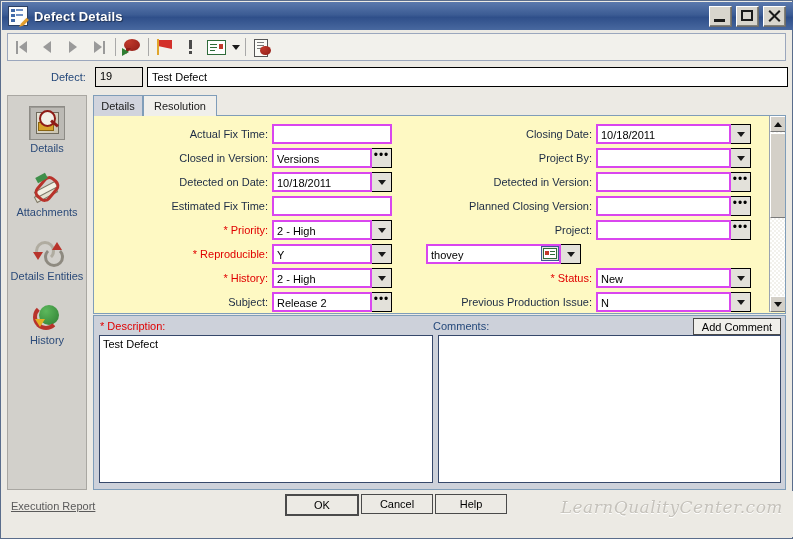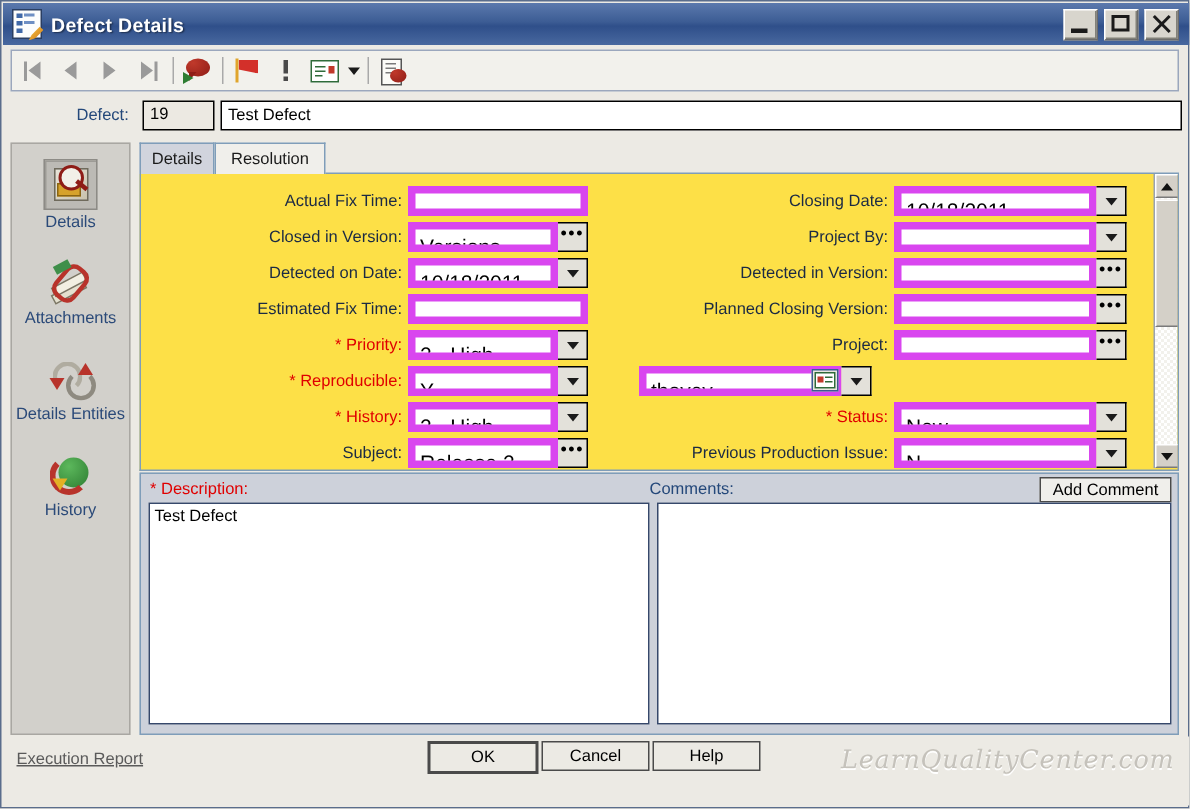--- a/index.html
+++ b/index.html
@@ -179,42 +179,42 @@
   .i-history .globe{position:absolute;left:9px;top:5px;width:20px;height:20px;border-radius:50%;background:radial-gradient(circle at 35% 30%,#5cb85c,#2e7d32);}
   .i-history .ar{
     position:absolute;left:3px;top:4px;width:18px;height:18px;border:4px solid #b8332b;border-radius:50%;
     border-right-color:transparent;border-top-color:transparent;
   }
   .i-history .yp{position:absolute;left:5px;top:19px;width:0;height:0;border-left:5px solid transparent;border-right:5px solid transparent;border-top:8px solid #e3b024;}
 
   
   .formpanel{
     position:absolute;left:92px;top:115px;width:693px;height:198px;
-    background:#fde047;border:1px solid #7f9db9;border-top:none;box-sizing:border-box;
+    background:#fef9c3;border:1px solid #7f9db9;border-top:none;box-sizing:border-box;
     overflow:hidden;
     padding-left:10px;
   }
   .fgrid{position:absolute;left:0;top:6px;width:660px;}
   .col{position:absolute;top:0;}
   .colL{left:0;width:332px;}
   .colR{left:332px;width:328px;}
   .frow{height:24px;display:flex;align-items:center;margin-bottom:0;}
   .flabel{
     flex:0 0 auto;text-align:right;font-size:11px;color:#1b2a44;
     padding-right:4px;box-sizing:border-box;
   }
   .colL .flabel{width:178px;}
   .colR .flabel{width:170px;}
   .flabel.req{color:#e00000;}
   .fctl{position:relative;display:flex;align-items:center;height:20px;}
   .colL .fctl{width:120px;}
   .colR .fctl{width:155px;}
   .ftext{
-    height:20px;background:#ffffff;border:5px solid #d946ef;box-sizing:border-box;
-    font-size:14px;padding:3px 0 0 3px;color:#000;flex:1 1 auto;overflow:hidden;white-space:nowrap;
+    height:20px;background:#ffffff;border:2px solid #d946ef;box-sizing:border-box;
+    font-size:11px;padding:3px 0 0 3px;color:#000;flex:1 1 auto;overflow:hidden;white-space:nowrap;
   }
   .fbtn{
     width:20px;height:20px;background:#e3e1da;border:1px solid #000;border-left:none;
     box-sizing:border-box;display:flex;align-items:center;justify-content:center;
     font-size:11px;color:#000;line-height:8px;
   }
   .fbtn .caret{width:0;height:0;border-left:4px solid transparent;border-right:4px solid transparent;border-top:5px solid #1a1a1a;}
   .fbtn .dots{letter-spacing:1px;font-size:12px;position:relative;top:-3px;}
   .inner-btn{
     position:absolute;right:22px;top:2px;width:18px;height:15px;

